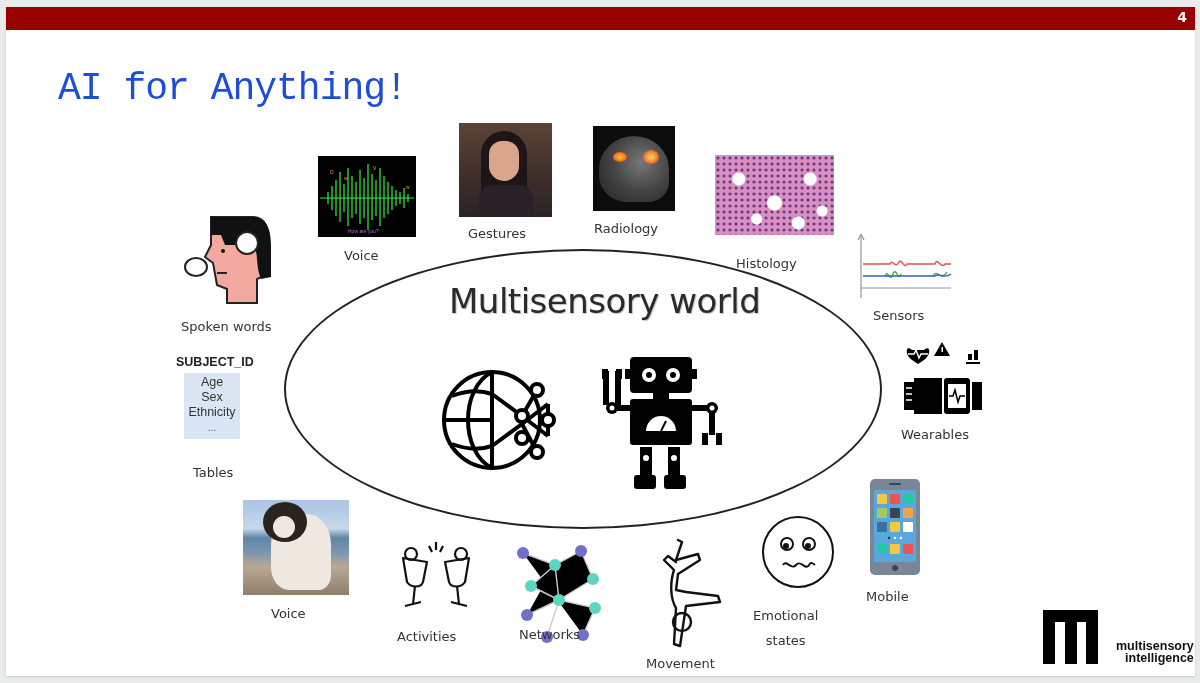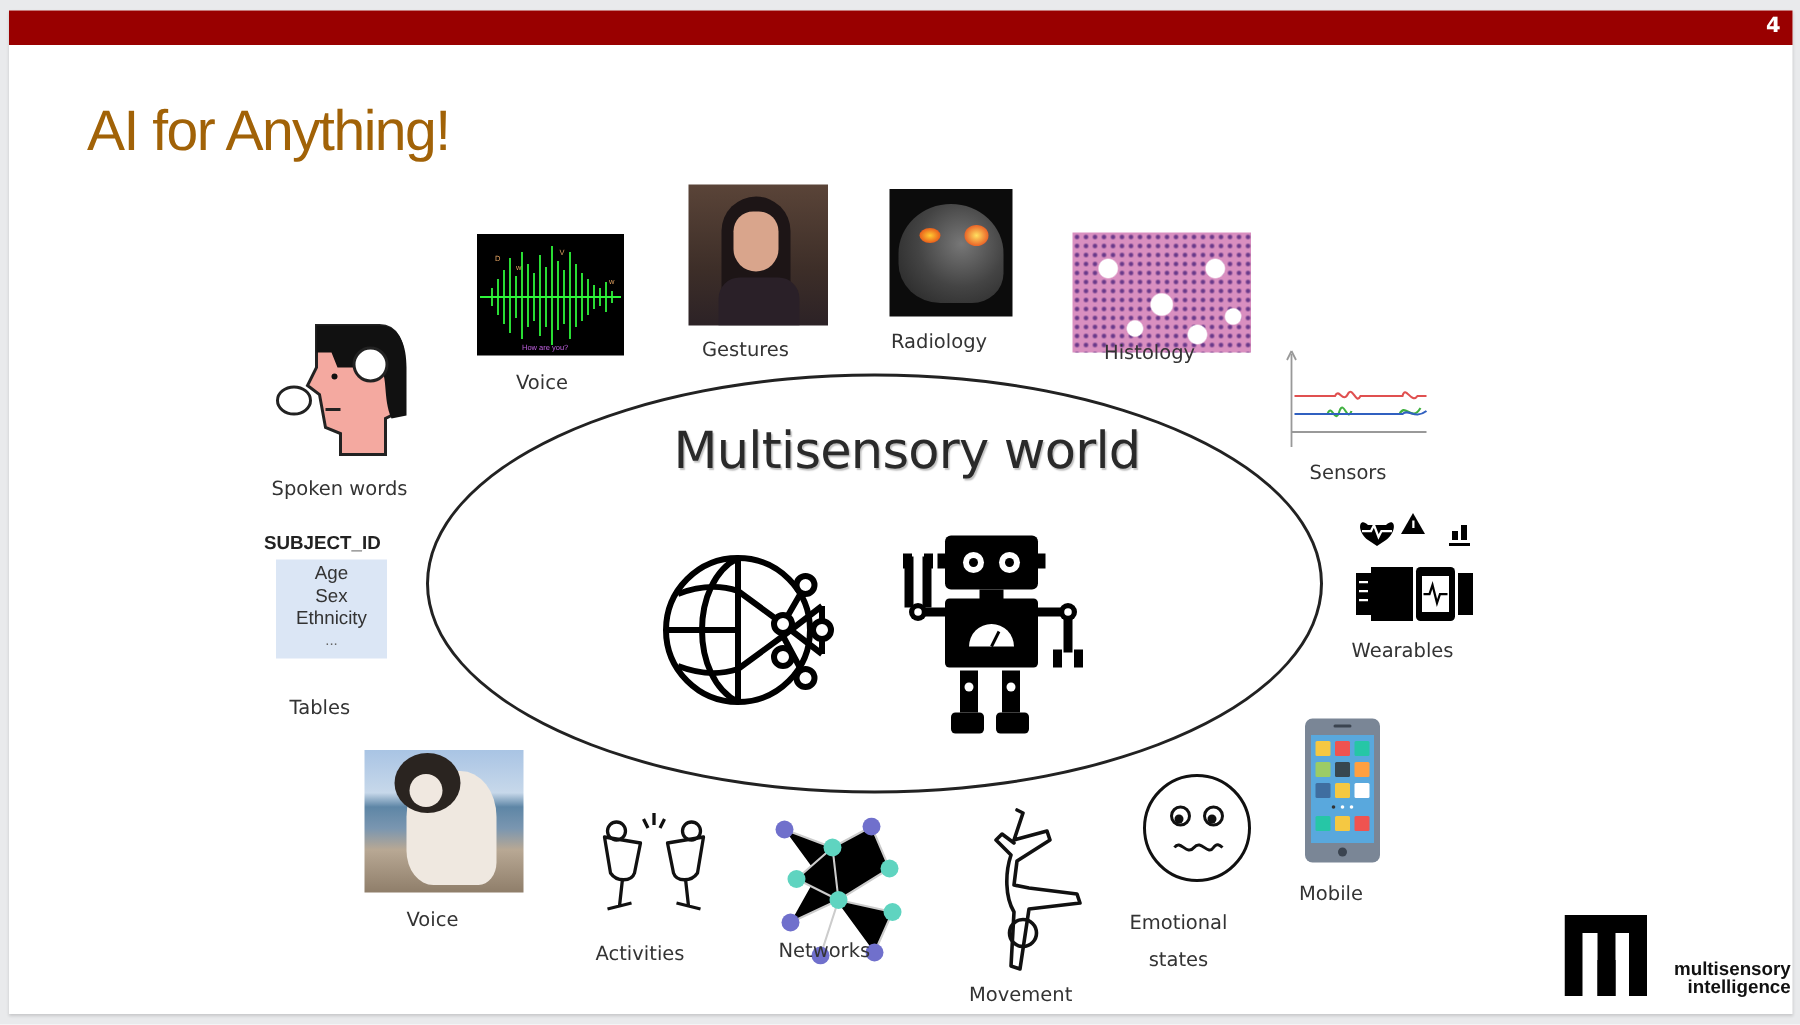--- a/index.html
+++ b/index.html
@@ -1,27 +1,27 @@
 <!DOCTYPE html>
 <html><head>
 <meta charset="utf-8">
 <style>
   html,body{margin:0;padding:0;}
   body{width:1200px;height:683px;background:#e9eaec;position:relative;overflow:hidden;font-family:"Liberation Sans",sans-serif;}
   .slide{position:absolute;left:6px;top:7px;width:1189px;height:669px;background:#fff;box-shadow:0 1px 2px rgba(0,0,0,0.15);}
   .topbar{position:absolute;left:0;top:0;width:100%;height:23px;background:#990000;}
   .pagenum{position:absolute;right:8px;top:2px;color:#fff;font-weight:bold;font-size:14px;font-family:"DejaVu Sans",sans-serif;}
-  .title{position:absolute;left:52px;top:60px;color:#a16207;font-size:38px;font-family:Liberation Sans, sans-serif;letter-spacing:-1px;}
+  .title{position:absolute;left:52px;top:60px;color:#1d4ed8;font-size:38px;font-family:Liberation Mono, monospace;letter-spacing:-1px;}
   .abs{position:absolute;}
   .label{position:absolute;font-family:"DejaVu Sans",sans-serif;font-size:13px;color:#333;white-space:nowrap;text-align:center;}
   .ellipse{position:absolute;left:284px;top:249px;width:594px;height:276px;border:2.5px solid #222;border-radius:50%;}
   .center-title{position:absolute;left:409px;top:281px;font-family:"DejaVu Sans",sans-serif;font-size:34px;color:#2a2a2a;letter-spacing:-0.5px;text-shadow:1px 1px 1px rgba(0,0,0,0.25);margin-left:40px;}
   .tbl{position:absolute;left:176px;top:355px;width:80px;}
   .tbl .hdr{font-weight:bold;font-size:12.5px;color:#222;font-family:"Liberation Sans",sans-serif;}
-  .tbl .body{margin-top:4px;margin-left:8px;width:74px;background:#dbe6f5;text-align:center;font-size:12.5px;color:#333;line-height:15px;padding:2px 0 4px 0;}
+  .tbl .body{margin-top:4px;margin-left:8px;width:56px;background:#dbe6f5;text-align:center;font-size:12.5px;color:#333;line-height:15px;padding:2px 0 4px 0;}
   .logo-text{position:absolute;left:1116px;top:640px;font-weight:bold;font-size:12.5px;line-height:12px;color:#111;font-family:"Liberation Sans",sans-serif;text-align:right;}
 </style>
 </head>
 <body>
 
 <div class="slide">
   <div class="topbar">
     <span class="pagenum">4</span>
   </div>
   <div class="title">AI for Anything!</div>
@@ -117,21 +117,21 @@
 <div class="label" style="left:468px;top:226px">Gestures</div>
 
 <div class="abs" style="left:593px;top:126px;width:82px;height:85px;background:#0c0c0c;overflow:hidden">
   <div style="position:absolute;left:6px;top:10px;width:70px;height:66px;border-radius:50% 50% 30% 40%;background:radial-gradient(circle at 60% 40%,#777 0%,#444 50%,#222 100%)"></div>
   <div style="position:absolute;left:20px;top:26px;width:14px;height:10px;background:radial-gradient(#ffcc33,#e03010);border-radius:50%"></div>
   <div style="position:absolute;left:50px;top:24px;width:16px;height:14px;background:radial-gradient(#ffe060,#e03010);border-radius:50%"></div>
 </div>
 <div class="label" style="left:594px;top:221px">Radiology</div>
 
 <div class="abs" style="left:715px;top:155px;width:119px;height:80px;overflow:hidden;background:radial-gradient(circle at 20% 30%,#fff 0 6px,transparent 7px),radial-gradient(circle at 50% 60%,#fff 0 7px,transparent 8px),radial-gradient(circle at 80% 30%,#fff 0 6px,transparent 7px),radial-gradient(circle at 35% 80%,#fff 0 5px,transparent 6px),radial-gradient(circle at 70% 85%,#fff 0 6px,transparent 7px),radial-gradient(circle at 90% 70%,#fff 0 5px,transparent 6px),radial-gradient(#6a3a8a 1px,transparent 2px) 0 0/6px 6px,#d98fc0"></div>
-<div class="label" style="left:736px;top:228px">Histology</div>
+<div class="label" style="left:736px;top:256px">Histology</div>
 
 <svg class="abs" style="left:855px;top:230px" width="98" height="70" viewBox="0 0 98 70">
   <path d="M6 6 V68 M6 58 H96" stroke="#999" stroke-width="1.2" fill="none"></path>
   <path d="M6 4 L3 10 M6 4 L9 10" stroke="#999" stroke-width="1.2" fill="none"></path>
   <path d="M8 34 H35 C38 28 40 40 44 32 C47 28 49 40 52 34 H80 C82 26 86 40 90 34 H96" stroke="#e05050" stroke-width="1.4" fill="none"></path>
   <path d="M30 46 C33 38 35 54 38 44 C41 36 43 52 46 44 M78 46 C82 38 86 52 92 42" stroke="#40b040" stroke-width="1.4" fill="none"></path>
   <path d="M8 46 H80 C84 42 88 50 96 44" stroke="#3060c0" stroke-width="1.4" fill="none"></path>
 </svg>
 <div class="label" style="left:873px;top:308px">Sensors</div>
 

